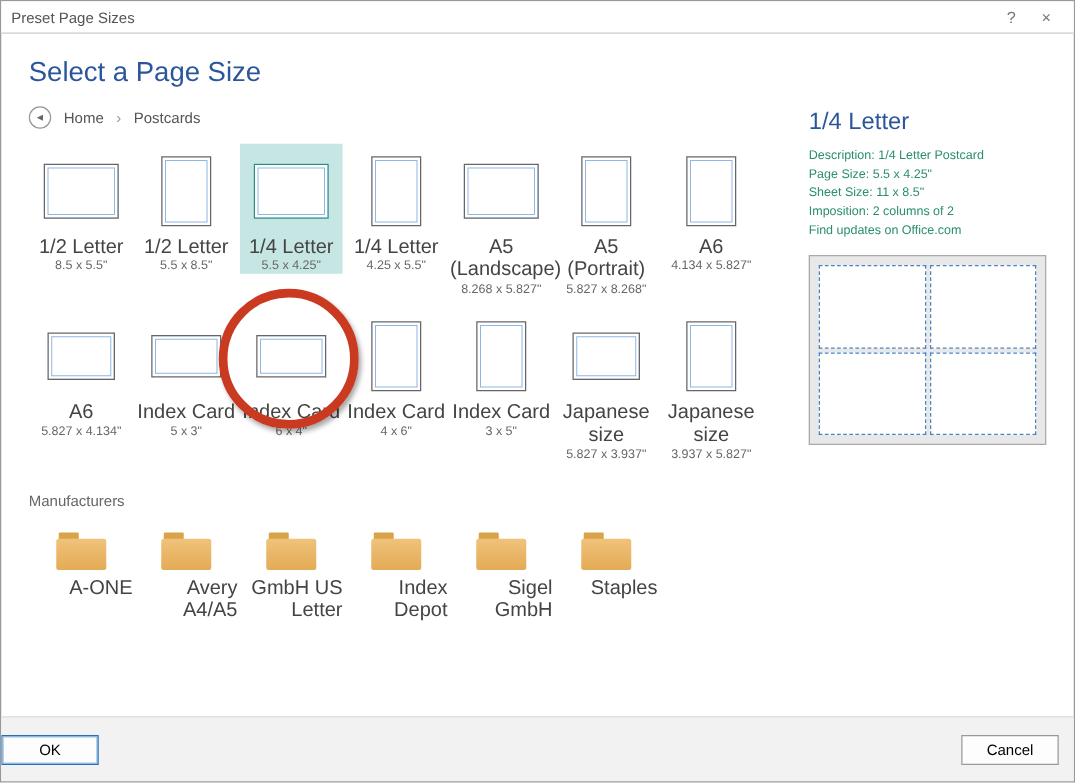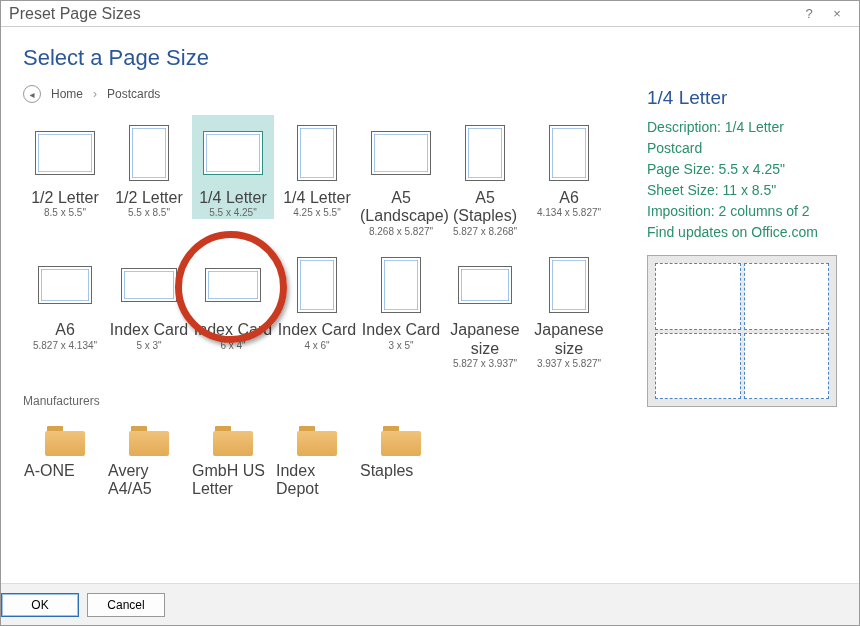--- a/index.html
+++ b/index.html
@@ -16,21 +16,21 @@
     border: 1px solid #999;
   }
   .titlebar {
     height: 26px;
     border-bottom: 1px solid #ccc;
     display: flex;
     align-items: center;
     padding: 0 8px;
     background: #fff;
   }
-  .titlebar .title { flex: 1; color: #555; font-size: 16px; }
+  .titlebar .title { flex: 1; color: #555; font-size: 12px; }
   .titlebar .tbtn {
     width: 28px;
     text-align: center;
     color: #777;
     font-size: 13px;
     cursor: default;
   }
   .content {
     padding: 18px 22px 0 22px;
     height: 556px;
@@ -99,21 +99,21 @@
     background: #c6e6e3;
   }
   .cell.selected .thumb {
     border-color: #2a8f87;
   }
   .cap1 { font-size: 16px; color: #444; margin-top: 4px; line-height: 1.15; }
   .cap2 { font-size: 10px; color: #666; line-height: 1.15; }
 
   .folder {
     width: 82px;
-    text-align: left;
+    text-align: right;
     padding-top: 6px;
     margin: 0 1px 10px 1px;
     cursor: default;
   }
   .folder-icon {
     width: 40px; height: 30px;
     margin: 6px auto 6px auto;
     position: relative;
   }
   .folder-icon::before {
@@ -138,21 +138,21 @@
     padding-top: 42px;
   }
   .right h3 {
     font-size: 19px;
     font-weight: 300;
     color: #2b579a;
     margin: 0 0 8px 0;
   }
   .meta {
     color: #2a8f6a;
-    font-size: 14px;
+    font-size: 10px;
     line-height: 1.5;
   }
   .meta a { color: #2a8f6a; text-decoration: none; }
   .preview {
     margin-top: 12px;
     width: 190px;
     height: 152px;
     border: 1px solid #aaa;
     background: #e8e8e8;
     padding: 7px;
@@ -162,25 +162,25 @@
     gap: 3px;
   }
   .preview div {
     background: #fff;
     border: 1px dashed #4a84c4;
   }
 
   .footer {
     position: absolute;
     right: 0; bottom: 0; left: 0;
-    height: 42px;
+    height: 52px;
     border-top: 1px solid #ddd;
     background: #f2f2f2;
     display: flex;
-    justify-content: flex-start;
+    justify-content: space-between;
     align-items: center;
     padding-right: 12px;
     gap: 8px;
   }
   .btn {
     min-width: 78px;
     height: 24px;
     border: 1px solid #999;
     background: #fdfdfd;
     font-size: 12px;
@@ -259,21 +259,21 @@
           <div class="thumb-wrap">
             <div class="thumb land"></div>
           </div>
           <div class="cap1">A5 (Landscape)</div>
           <div class="cap2">8.268 x 5.827"</div>
         </div>
         <div class="cell">
           <div class="thumb-wrap">
             <div class="thumb port"></div>
           </div>
-          <div class="cap1">A5 (Staples)</div>
+          <div class="cap1">A5 (Portrait)</div>
           <div class="cap2">5.827 x 8.268"</div>
         </div>
         <div class="cell">
           <div class="thumb-wrap">
             <div class="thumb port"></div>
           </div>
           <div class="cap1">A6</div>
           <div class="cap2">4.134 x 5.827"</div>
         </div>
         <div class="cell">
@@ -338,20 +338,24 @@
           <div class="folder-icon"></div>
           <div class="cap1">Avery A4/A5</div>
         </div>
         <div class="folder">
           <div class="folder-icon"></div>
           <div class="cap1">GmbH US Letter</div>
         </div>
         <div class="folder">
           <div class="folder-icon"></div>
           <div class="cap1">Index Depot</div>
+        </div>
+        <div class="folder">
+          <div class="folder-icon"></div>
+          <div class="cap1">Sigel GmbH</div>
         </div>
         <div class="folder">
           <div class="folder-icon"></div>
           <div class="cap1">Staples</div>
         </div>
       </div>
 
   </div>
 
   <div class="right">

